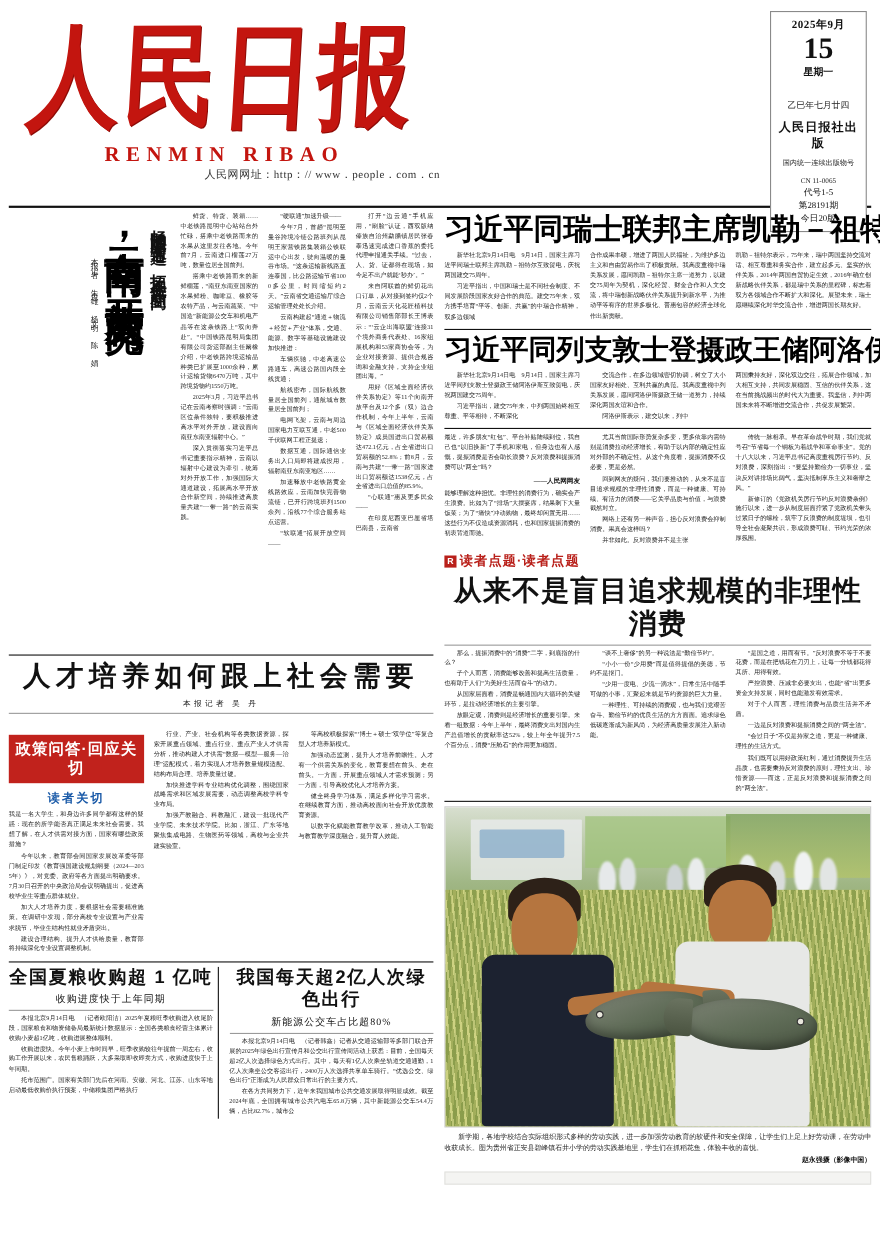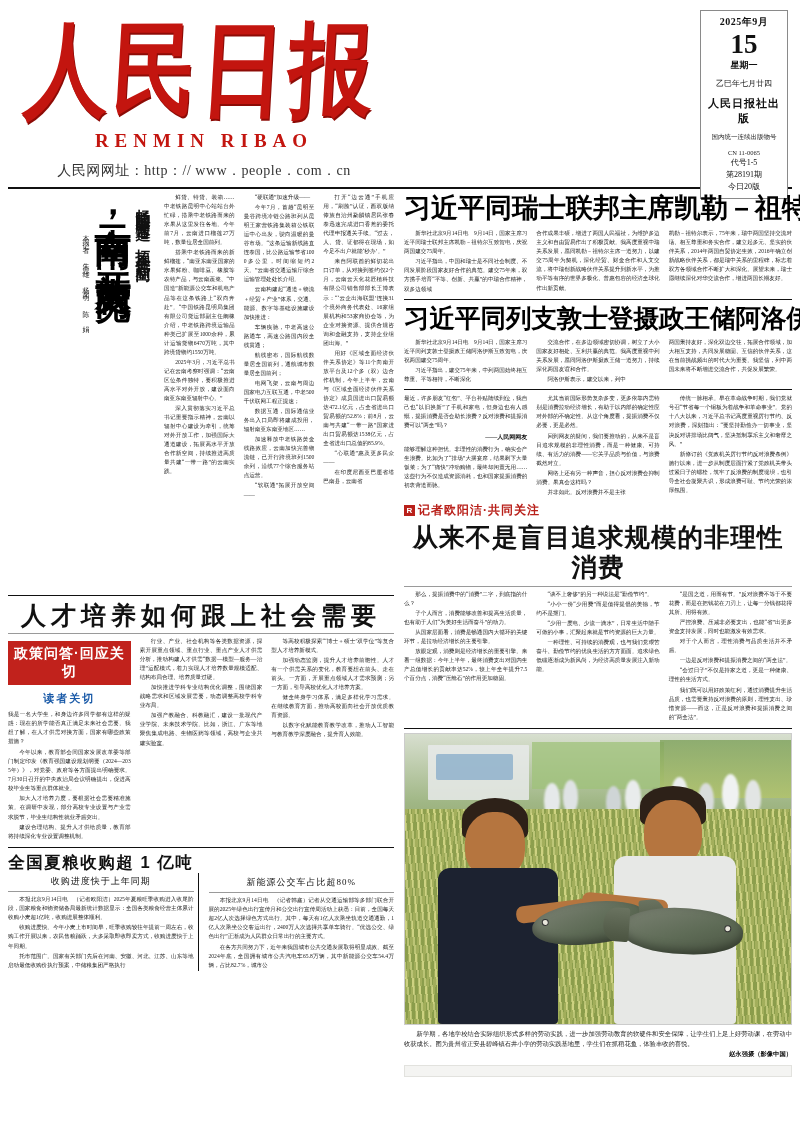--- a/index.html
+++ b/index.html
@@ -17,30 +17,30 @@
     font-family:"Liberation Serif","DejaVu Serif",serif;
     font-weight:bold;color:#c3150f;font-size:84px;line-height:1.0;
     letter-spacing:4px;text-align:center;margin-top:14px;
     text-shadow:1px 1px 0 #8d0b06;
     transform:scaleY(1.22) skewX(-4deg);transform-origin:center top;
   }
   .mh-pinyin{
     text-align:center;color:#c3150f;font-weight:bold;font-size:19px;
     letter-spacing:6px;margin-top:26px;font-family:"Liberation Serif",serif;
   }
-  .mh-url{text-align:center;font-size:14px;color:#333;margin-top:10px;letter-spacing:.5px;}
+  .mh-url{text-align:right;font-size:10px;color:#333;letter-spacing:.5px;}
   .mh-gap{flex:1;}
   .datebox{
     width:88px;border:1px solid #8a8a8a;padding:4px 3px 5px;box-sizing:border-box;
     text-align:center;margin-top:4px;margin-right:4px;background:#fff;
   }
   .db-ym{font-size:10px;font-weight:bold;letter-spacing:.5px;}
   .db-day{font-size:27px;font-weight:bold;line-height:1.05;margin:1px 0 1px;}
   .db-week{font-size:9px;font-weight:bold;}
-  .db-lunar{font-size:8px;margin-top:6px;color:#222;}
+  .db-lunar{font-size:8px;margin-top:18px;color:#222;}
   .db-pub{font-size:11px;font-weight:bold;margin-top:7px;letter-spacing:1px;}
   .db-sm{font-size:6.5px;margin-top:6px;line-height:1.45;color:#222;}
   .db-l{font-size:8px;line-height:1.5;}
 
   
   .hl1,.hl2{
     font-family:"Liberation Sans","DejaVu Sans",sans-serif;
     font-weight:bold;color:#000;text-align:center;line-height:1.12;
   }
   .hl-main{font-size:27px;letter-spacing:0px;white-space:nowrap;}
@@ -147,21 +147,21 @@
         background:linear-gradient(#6a7360,#4a5340);border-radius:4px 60% 60% 4px;}
   .fish .eye{position:absolute;width:5px;height:5px;border-radius:50%;background:#e9e7dc;border:1px solid #333;}
   .photo-cap{font-size:6.3px;line-height:1.65;text-align:justify;margin-top:4px;color:#1b1b1b;text-indent:2em;}
   .photo-credit{text-align:right;font-size:6.3px;font-weight:bold;margin-top:1px;}
 
   
   .index-wrap{display:flex;align-items:stretch;gap:5px;margin-top:6px;
     background:#f4f4f2;border:1px solid #e2e2de;padding:5px;box-sizing:border-box;}
 
   .vline{border-left:1px solid #111;}
-  .two-col-split{display:flex;gap:4px;align-items:flex-end;}
+  .two-col-split{display:flex;gap:4px;}
   .two-col-split>div{flex:1;}
 </style>
 </head>
 <body>
 
 <div class="page">
 
   <div class="masthead">
     <div class="mh-left">
       <div class="mh-logo">人民日报</div>
@@ -220,22 +220,23 @@
               <p>“心联通”惠及更多民众——</p>
               <p>在印度尼西亚巴厘省塔巴南县，云南省</p>
             </div>
         </div>
       </div>
 
       <div class="rule-thin"></div>
 
       <div>
         <div class="sec-title">人才培养如何跟上社会需要</div>
+        <div class="sec-by">本报记者  吴  丹</div>
         <div class="rule-hair"></div>
-        <div class="cols" style="margin-top:3px;">
+        <div class="cols" style="margin-top:15px;">
           <div class="col">
             <div class="redbanner">政策问答·回应关切</div>
             <div class="bluelabel">读者关切</div>
             <div class="body">我是一名大学生，和身边许多同学都有这样的疑惑：现在的所学能否真正满足未来社会需要。我想了解，在人才供需对接方面，国家有哪些政策措施？</div>
             <div class="body" style="margin-top:2px;">
                 <p>今年以来，教育部会同国家发展改革委等部门制定印发《教育强国建设规划纲要（2024—2035年）》，对党委、政府等各方面提出明确要求。7月30日召开的中央政治局会议明确提出，促进高校毕业生等重点群体就业。</p>
                 <p>加大人才培养力度，要根据社会需要精准施策。在调研中发现，部分高校专业设置与产业需求脱节，毕业生结构性就业矛盾突出。</p>
                 <p>建设合理结构、提升人才供给质量，教育部将持续深化专业设置调整机制。</p>
               </div>
           </div>
@@ -260,20 +261,21 @@
           <div class="mini-hl">全国夏粮收购超 1 亿吨</div>
           <div class="mini-sub">收购进度快于上年同期</div>
           <div class="rule-hair"></div>
           <div class="body">
               <p>本报北京9月14日电　（记者欧阳洁）2025年夏粮旺季收购进入收尾阶段，国家粮食和物资储备局最新统计数据显示：全国各类粮食经营主体累计收购小麦超1亿吨，收购进展整体顺利。</p>
               <p>收购进度快。今年小麦上市时间早，旺季收购较往年提前一周左右，收购工作开展以来，农民售粮踊跃，大多采取即收即卖方式，收购进度快于上年同期。</p>
               <p>托市范围广。国家有关部门先后在河南、安徽、河北、江苏、山东等地启动最低收购价执行预案，中储粮集团严格执行</p>
             </div>
         </div>
         <div class="vline" style="padding-left:10px;">
+          <div class="mini-hl">我国每天超2亿人次绿色出行</div>
           <div class="mini-sub">新能源公交车占比超80%</div>
           <div class="rule-hair"></div>
           <div class="body">
               <p>本报北京9月14日电　（记者韩鑫）记者从交通运输部等多部门联合开展的2025年绿色出行宣传月和公交出行宣传周活动上获悉：目前，全国每天超2亿人次选择绿色方式出行。其中，每天有1亿人次乘坐轨道交通通勤，1亿人次乘坐公交客运出行，2400万人次选择共享单车骑行。“优选公交、绿色出行”正渐成为人民群众日常出行的主要方式。</p>
               <p>在各方共同努力下，近年来我国城市公共交通发展取得明显成效。截至2024年底，全国拥有城市公共汽电车65.8万辆，其中新能源公交车54.4万辆，占比82.7%，城市公</p>
             </div>
         </div>
       </div>
     </div>
 
@@ -324,21 +326,21 @@
           </div>
         <div class="col body">
             <p>传统一脉相承。早在革命战争时期，我们党就号召“节省每一个铜板为着战争和革命事业”。党的十八大以来，习近平总书记高度重视厉行节约、反对浪费，深刻指出：“要坚持勤俭办一切事业，坚决反对讲排场比阔气，坚决抵制享乐主义和奢靡之风。”</p>
             <p>新修订的《党政机关厉行节约反对浪费条例》施行以来，进一步从制度层面拧紧了党政机关带头过紧日子的螺栓，筑牢了反浪费的制度堤坝，也引导全社会凝聚共识，形成浪费可耻、节约光荣的浓厚氛围。</p>
           </div>
       </div>
 
       <div style="margin-top:4px;">
         <div class="topic-tag">
           <div class="topic-ico">R</div>
-          <div class="topic-txt">记者欧阳洁·共同关注</div>
+          <div class="topic-txt">读者点题·读者点题</div>
         </div>
         <div class="topic-hl">从来不是盲目追求规模的非理性消费</div>
         <div class="rule-hair"></div>
         <div class="cols">
           <div class="col body">
               <p>那么，提振消费中的“消费”二字，到底指的什么？</p>
               <p>子个人而言，消费能够改善和提高生活质量，也有助于人们“为美好生活而奋斗”的动力。</p>
               <p>从国家层面看，消费是畅通国内大循环的关键环节，是拉动经济增长的主要引擎。</p>
               <p>放眼定观，消费则是经济增长的重要引擎。来看一组数据：今年上半年，最终消费支出对国内生产总值增长的贡献率达52%，较上年全年提升7.5个百分点，消费“压舱石”的作用更加稳固。</p>
             </div>

